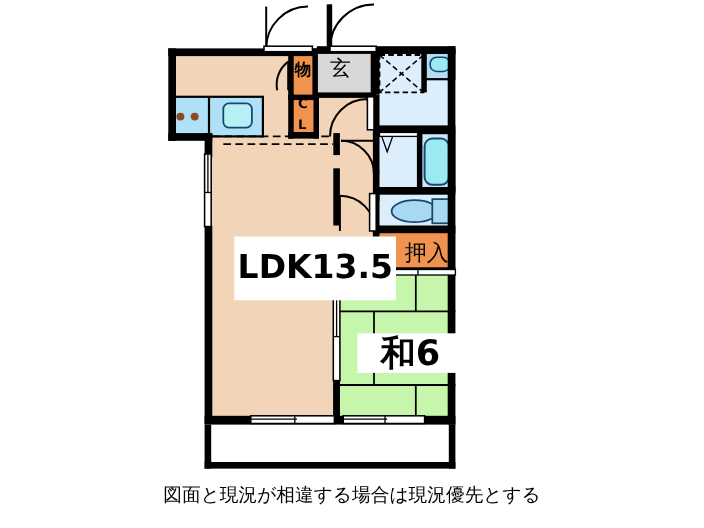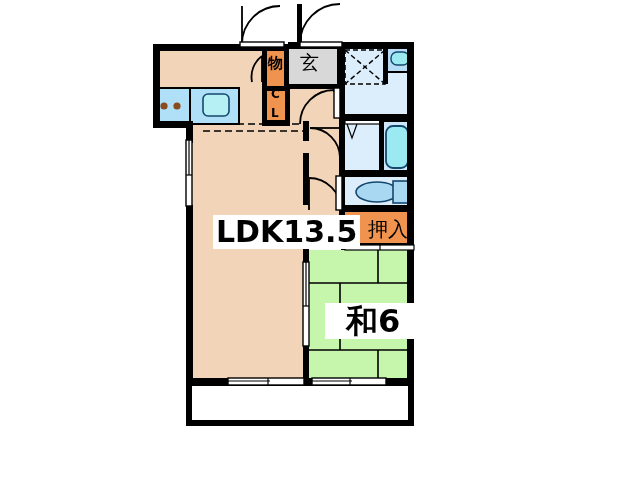--- a/index.html
+++ b/index.html
@@ -42,21 +42,21 @@
     color: #000000;
     font-family: "DejaVu Sans", "Liberation Sans", sans-serif;
     font-weight: bold;
     line-height: 1;
     white-space: nowrap;
   }
   #label-ldk {
     left: 213px;
     top: 215px;
     font-size: 30px;
-    padding: 2px 3px;
+    padding: 14px 3px;
   }
   #label-washitsu {
     left: 325px;
     top: 303px;
     font-size: 32px;
     padding: 2px 21px;
   }
   .inline-label {
     position: absolute;
     color: #000000;
@@ -285,14 +285,15 @@
 
   <div class="inline-label" id="label-mono">物</div>
 
   <div class="inline-label" id="label-cl">
     <span class="cl-c">C</span>
     <span class="cl-l">L</span>
   </div>
 
   <div class="inline-label" id="label-genkan">玄</div>
 
+  <div class="caption">図面と現況が相違する場合は現況優先とする</div>
 
 </div>
 
 </body></html>

